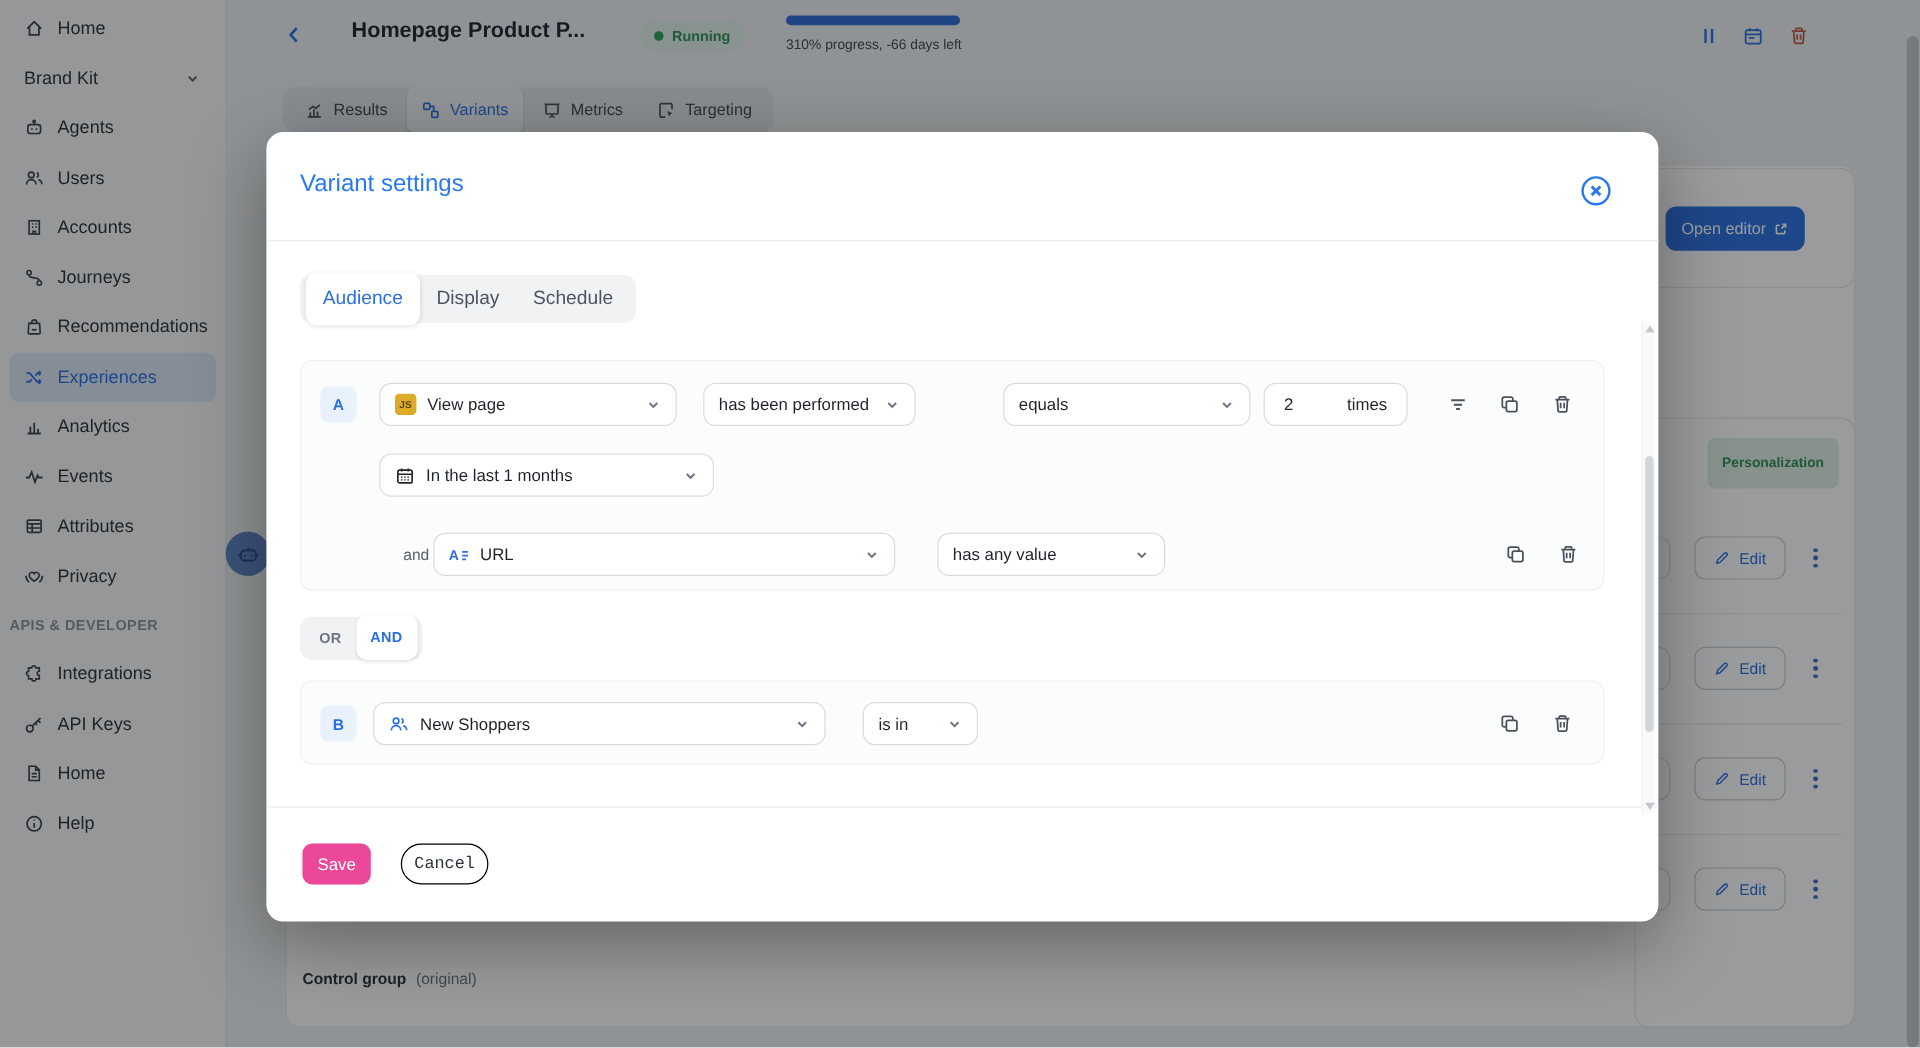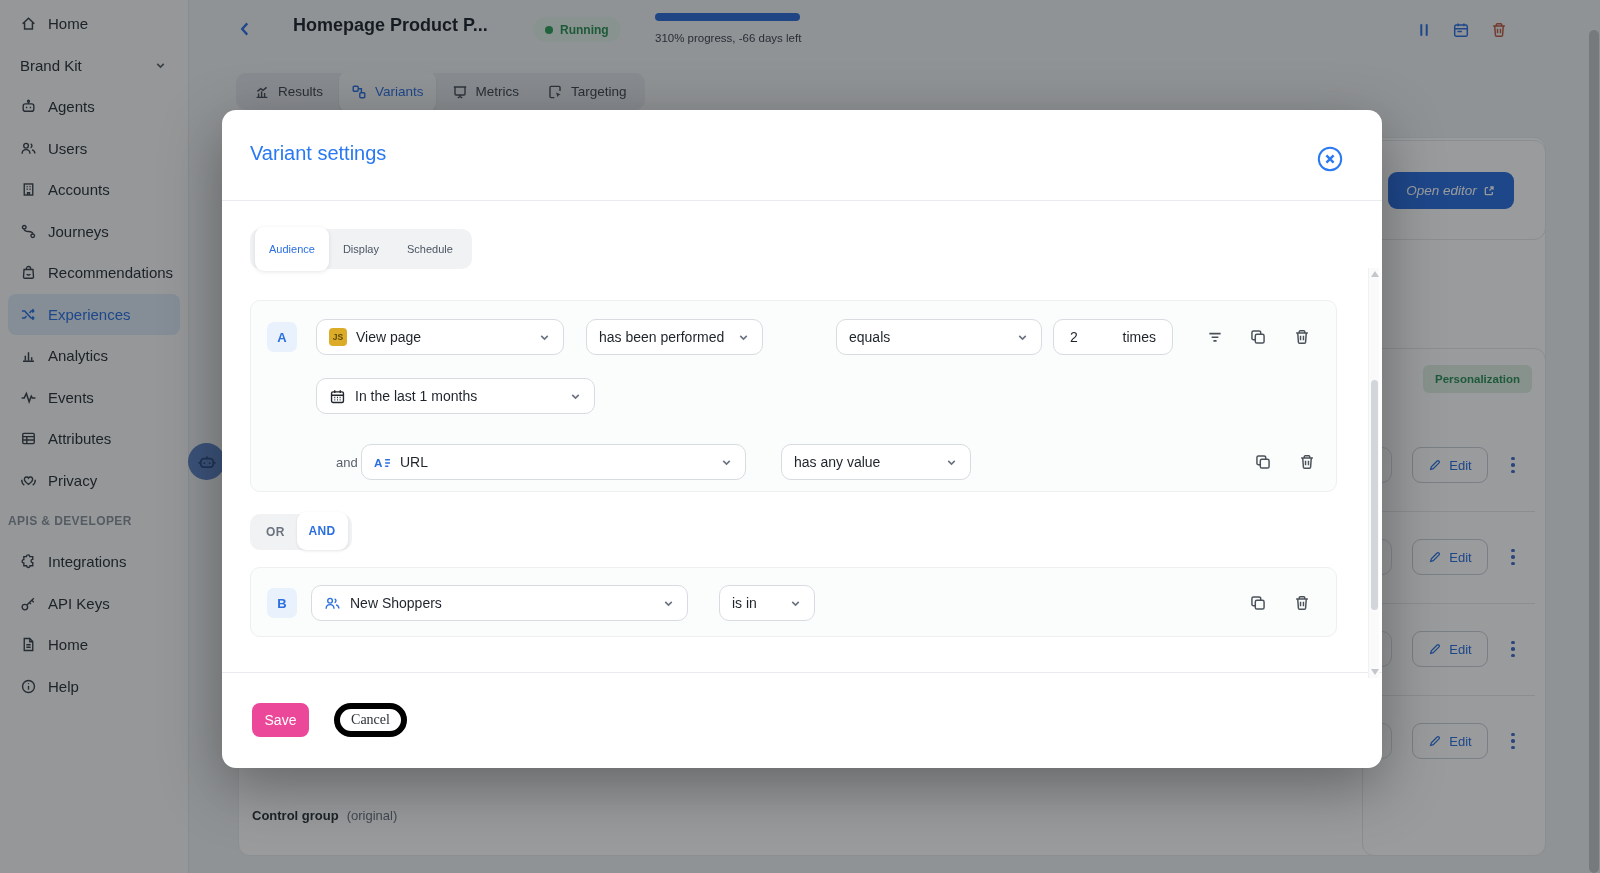--- a/index.html
+++ b/index.html
@@ -32,63 +32,63 @@
   .hdr-icon.cal { left:1263px; color:#2b6fe0; }
   .hdr-icon.del { left:1301px; color:#bb5a41; }
 
   .tabbar { position:absolute; left:47px; top:73px; height:37px; background:#e2e4e8; border-radius:10px; display:flex; align-items:center; padding:0 6px; gap:4px; }
   .tab { display:flex; align-items:center; gap:8px; padding:0 12px; height:37px; font-size:13.5px; color:#3e4650; cursor:pointer; border-radius:9px; }
   .tab .t-icon { width:16px; height:16px; color:#464e58; display:flex; }
   .tab.active { background:#f1f3f5; color:#2b6fe0; height:41px; box-shadow:0 1px 2px rgba(0,0,0,.08); }
   .tab.active .t-icon { color:#2b6fe0; }
 
   .bg-card1 { position:absolute; left:1173px; top:140px; width:184px; height:100px; background:#fff; border:1px solid #e6e8eb; border-radius:12px; }
-  .open-editor { position:absolute; left:1199px; top:172px; width:126px; height:37px; background:#2b6fe0; border:none; border-radius:9px; color:#fff; font-size:13.5px; font-family:inherit; display:flex; align-items:center; justify-content:center; gap:5px; cursor:pointer;font-style:italic; }
+  .open-editor { position:absolute; left:1199px; top:172px; width:116px; height:37px; background:#2b6fe0; border:none; border-radius:9px; color:#fff; font-size:13.5px; font-family:inherit; display:flex; align-items:center; justify-content:center; gap:5px; cursor:pointer; }
   .bg-card2 { position:absolute; left:1173px; top:348px; width:184px; height:508px; background:#fff; border:1px solid #e6e8eb; border-radius:12px; }
-  .personalization-badge { position:absolute; left:1234px; top:365px; height:28px; padding:0 12px; background:#e1f0e6; border-radius:6px; display:flex; align-items:center; font-size:11.5px; font-weight:600; color:#2c8f55; }
+  .personalization-badge { position:absolute; left:1234px; top:365px; height:42px; padding:0 12px; background:#e1f0e6; border-radius:6px; display:flex; align-items:center; font-size:11.5px; font-weight:600; color:#2c8f55; }
   .edit-btn { position:absolute; left:1223px; width:76px; height:36px; background:#fff; border:1px solid #c9cfd6; border-radius:9px; display:flex; align-items:center; justify-content:center; gap:7px; color:#2b6fe0; font-size:13px; cursor:pointer; }
   .kebab { position:absolute; left:1317px; width:14px; height:36px; display:flex; flex-direction:column; align-items:center; justify-content:center; gap:3px; cursor:pointer; }
   .kebab i { width:3.5px; height:3.5px; border-radius:50%; background:#3f6cc7; }
   .row-sep { position:absolute; left:1191px; width:155px; height:1px; background:#e7e9ec; }
   .pill-frag { position:absolute; left:1153px; width:50px; height:36px; background:#fff; border:1px solid #d9dde2; border-radius:10px; }
   .control-group { position:absolute; left:63px; top:808px; font-size:13px; color:#2b3138; font-weight:600; }
   .control-group .note { font-weight:400; color:#6b7280; margin-left:8px; }
   .page-scrollbar { position:absolute; right:1px; top:30px; width:10px; height:843px; background:#c4c7ca; border-radius:5px; }
 
   .mascot { position:absolute; left:188px; top:443px; width:37px; height:37px; border-radius:50%; background:#5d83c4; z-index:2; display:flex; align-items:center; justify-content:center; color:#2e4f86; }
 
   
   .overlay { position:absolute; inset:0; background:rgba(13,16,20,0.42); z-index:5; }
   .modal { position:absolute; left:222px; top:110px; width:1160px; height:658px; background:#fff; border-radius:14px; box-shadow:0 18px 60px rgba(0,0,0,.35); z-index:10; }
   .modal-title { position:absolute; left:28px; top:32px; font-size:20px; font-weight:500; color:#2979f2; }
   .modal-close { position:absolute; left:1094px; top:35px; width:28px; height:28px; color:#2979f2; cursor:pointer; background:none; border:none; padding:0; }
   .m-divider { position:absolute; left:0; top:90px; width:100%; height:1px; background:#e9ebee; }
   .m-divider2 { position:absolute; left:0; top:562px; width:100%; height:1px; background:#e9ebee; }
 
   .m-tabs { position:absolute; left:28px; top:119px; height:40px; background:#f1f2f4; border-radius:10px; display:flex; align-items:center; padding:0 5px; }
-  .m-tab { padding:0 14px; height:40px; display:flex; align-items:center; font-size:11px; color:#4b5563; cursor:pointer; }
+  .m-tab { padding:0 14px; height:40px; display:flex; align-items:center; font-size:16px; color:#4b5563; cursor:pointer; }
   .m-tab.active { background:#fff; color:#2b6fe0; height:44px; border-radius:9px; box-shadow:0 1px 4px rgba(0,0,0,.10); }
 
   .group { position:absolute; left:28px; width:1087px; background:#fbfcfc; border:1px solid #edeff1; border-radius:10px; }
   .group.a { top:190px; height:192px; }
   .group.b { top:457px; height:70px; }
   .rule-badge { position:absolute; width:30px; height:30px; background:#e9f1fd; border-radius:7px; display:flex; align-items:center; justify-content:center; font-size:13px; font-weight:600; color:#2b6fe0; }
   .sel { position:absolute; height:36px; background:#fff; border:1px solid #d8dce1; border-radius:10px; display:flex; align-items:center; padding:0 12px; font-size:14px; color:#1f242b; cursor:pointer; }
   .sel .lbl { flex:1; display:flex; align-items:center; gap:9px; white-space:nowrap; overflow:hidden; }
   .sel .chev { color:#6b7280; flex:none; margin-left:8px; }
   .js-badge { width:18px; height:18px; border-radius:4px; background:#dcab27; color:#5d4a05; font-size:8.5px; font-weight:700; display:flex; align-items:center; justify-content:center; flex:none; }
   .num-input { position:absolute; height:36px; background:#fff; border:1px solid #d8dce1; border-radius:10px; display:flex; align-items:center; justify-content:space-between; padding:0 16px; font-size:14px; color:#1f242b; }
   .icon-btn { position:absolute; width:18px; height:18px; color:#4a5159; cursor:pointer; background:none; border:none; padding:0; }
   .and-label { position:absolute; font-size:13px; color:#5a626c; }
   .logic-toggle { position:absolute; left:28px; top:404px; height:36px; background:#f1f2f4; border-radius:10px; display:flex; align-items:flex-end; padding:0 4px; }
   .logic-opt { padding:0 12px; height:36px; display:flex; align-items:center; font-size:12px; font-weight:700; color:#6b7280; cursor:pointer; letter-spacing:.3px; }
   .logic-opt.active { background:#fff; color:#2b6fe0; height:38px; border-radius:9px; box-shadow:0 1px 3px rgba(0,0,0,.10); }
 
   .save-btn { position:absolute; left:30px; top:593px; width:57px; height:34px; background:#ec4899; color:#fff; border:none; border-radius:8px; font-size:14px; font-family:inherit; cursor:pointer; }
-  .cancel-btn { position:absolute; left:112px; top:593px; width:73px; height:34px; background:#fff; color:#2b3138; border:6px solid #000000; border-radius:17px; font-size:14px; font-family:Liberation Serif, serif; cursor:pointer; }
+  .cancel-btn { position:absolute; left:112px; top:593px; width:73px; height:34px; background:#fff; color:#2b3138; border:1px solid #000000; border-radius:17px; font-size:14px; font-family:Liberation Mono, monospace; cursor:pointer; }
 
   .m-scroll { position:absolute; left:1146px; top:158px; width:11px; height:410px; background:#fafafb; border-left:1px solid #f0f1f3; }
   .m-scroll .thumb { position:absolute; left:2px; top:112px; width:7px; height:230px; background:#d2d5d9; border-radius:4px; cursor:pointer; }
   .m-scroll .arr-up { position:absolute; left:2px; top:3px; width:0; height:0; border-left:4px solid transparent; border-right:4px solid transparent; border-bottom:6px solid #c3c7cc; cursor:pointer; }
   .m-scroll .arr-dn { position:absolute; left:2px; bottom:3px; width:0; height:0; border-left:4px solid transparent; border-right:4px solid transparent; border-top:6px solid #c3c7cc; cursor:pointer; }
 </style>
 </head>
 <body>
 
 <div class="screen">

